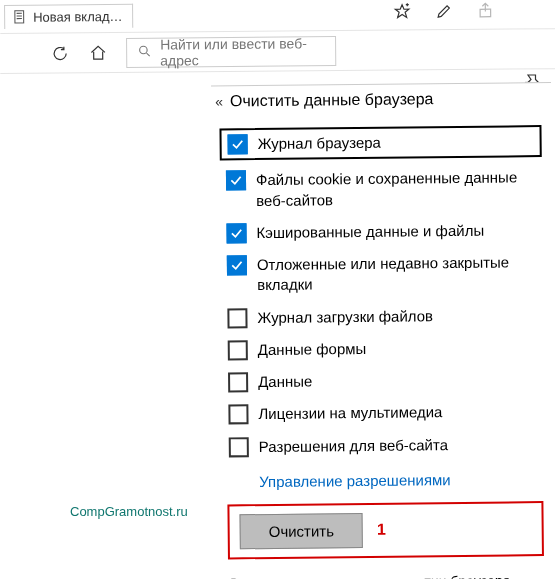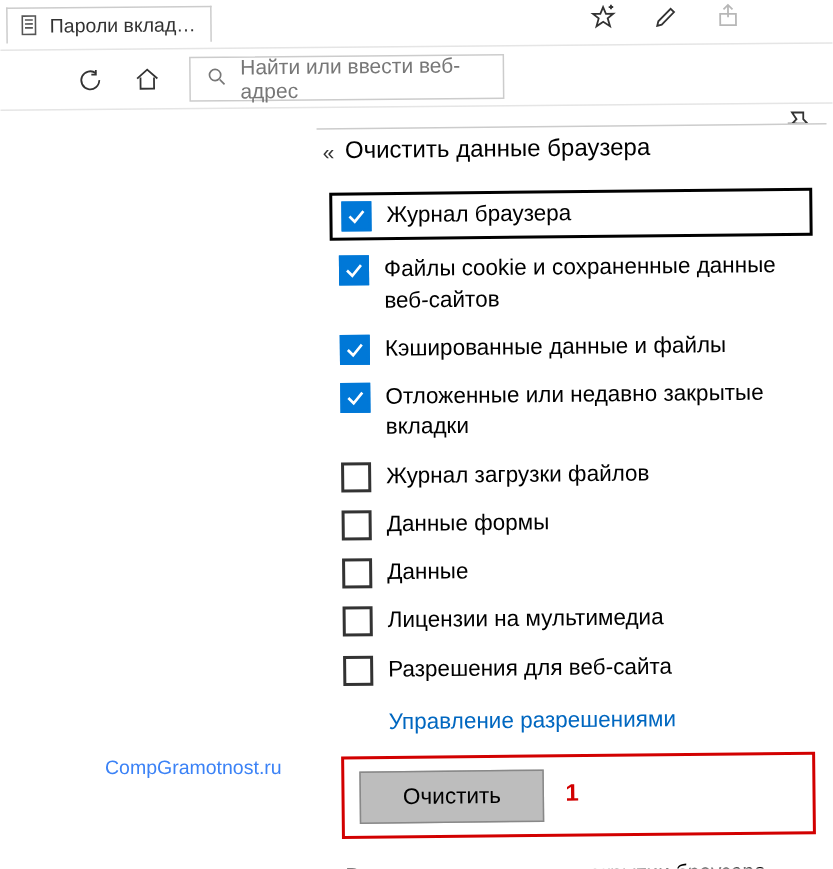--- a/index.html
+++ b/index.html
@@ -148,38 +148,38 @@
   }
   .clear-num { color: #d20000; font-size: 16px; font-weight: bold; }
   .footer-text {
     padding: 8px 14px;
     font-size: 14px;
   }
   .watermark {
     position: absolute;
     left: 70px;
     bottom: 60px;
-    color: #3b82f6;
+    color: #0f766e;
     font-size: 13px;
   }
 </style>
 </head>
 <body>
 
 <div class="tab-bar">
   <div class="tab">
     <span class="tab-icon">
       <svg viewBox="0 0 16 16" width="14" height="14" fill="none" stroke="#555" stroke-width="1.2">
         <rect x="2" y="1" width="10" height="14"></rect>
           <line x1="4" y1="4" x2="10" y2="4"></line>
           <line x1="4" y1="7" x2="10" y2="7"></line>
           <line x1="4" y1="10" x2="10" y2="10"></line>
       </svg>
     </span>
-    <span>Пароли вклад…</span>
+    <span>Новая вклад…</span>
   </div>
   <div class="top-icons">
     <span>
       <svg viewBox="0 0 24 24" width="18" height="18" fill="none" stroke="#333" stroke-width="1.6">
           <polygon points="12,3 14.5,9 21,9 16,13 18,20 12,16 6,20 8,13 3,9 9.5,9"></polygon>
           <line x1="17" y1="3" x2="21" y2="3"></line>
           <line x1="19" y1="1" x2="19" y2="5"></line>
         </svg>
     </span>
     <span>

